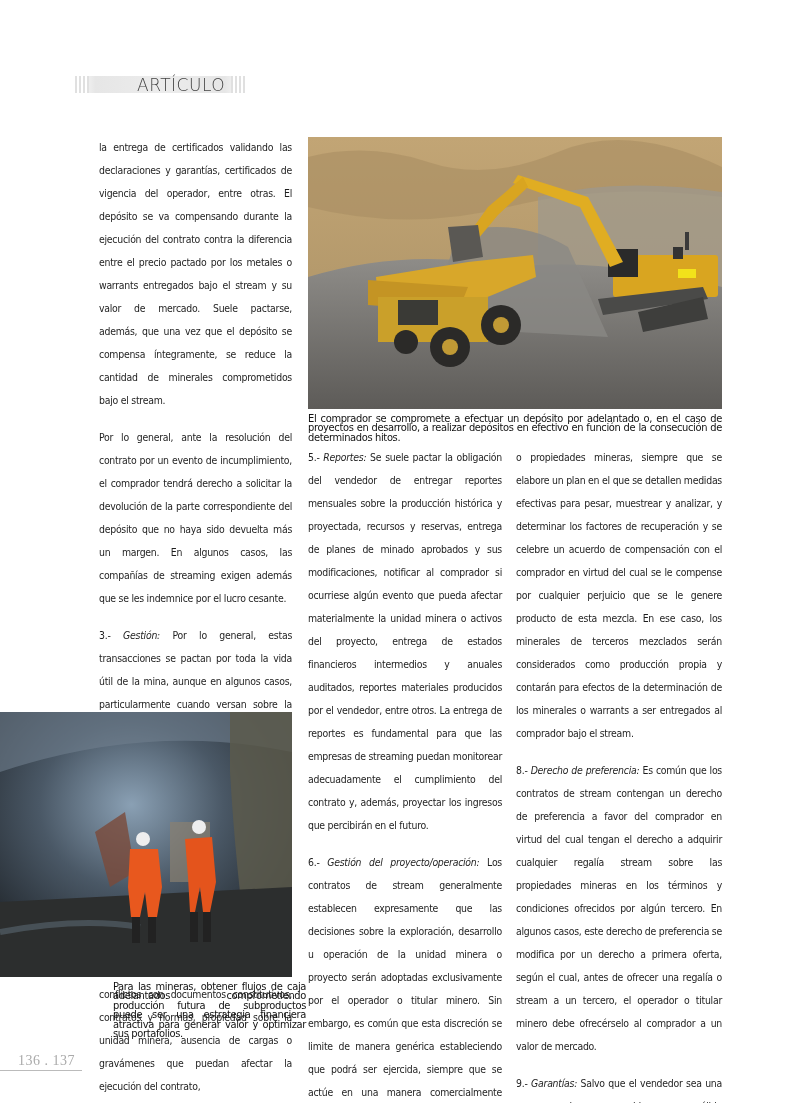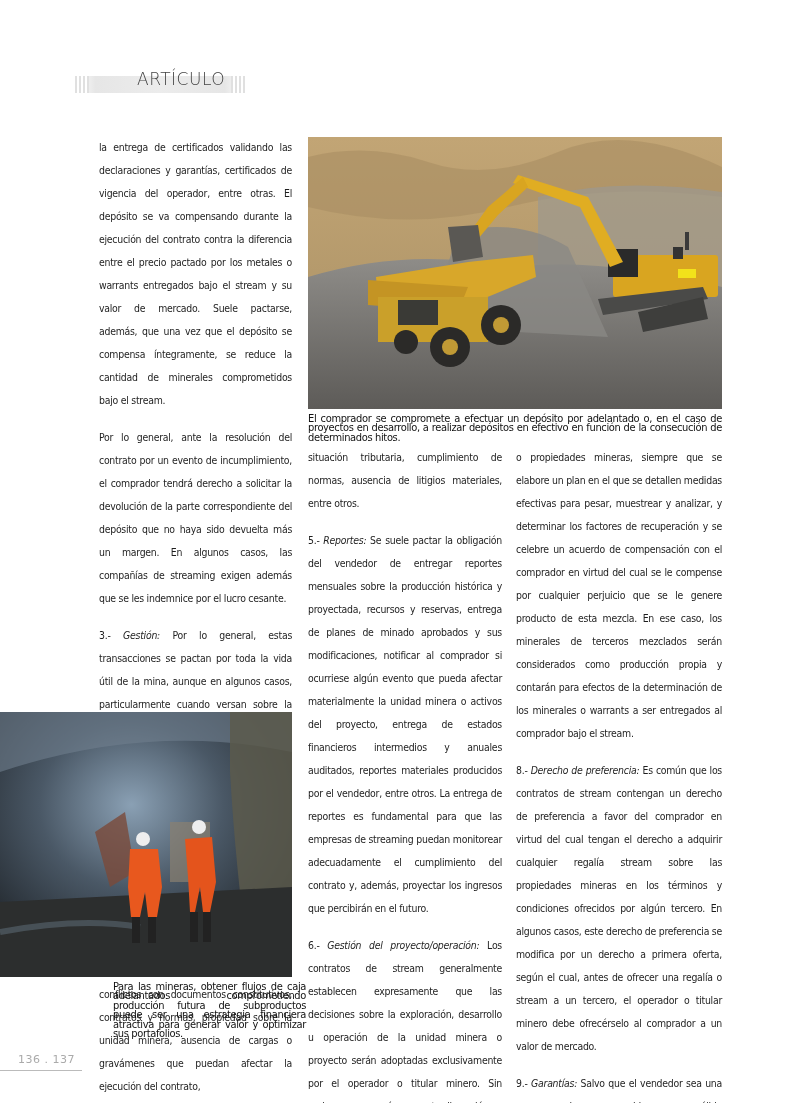--- a/index.html
+++ b/index.html
@@ -11,21 +11,21 @@
     position: absolute; left: 75px; top: 76px; width: 170px; height: 17px;
     background: linear-gradient(to right, #fff 0%, #e6e6e6 12%, #ececec 50%, #e6e6e6 88%, #fff 100%);
   }
   .header-band .stripe-l, .header-band .stripe-r {
     position: absolute; top: 0; height: 17px; width: 14px;
     background: repeating-linear-gradient(to right, #e0e0e0 0 2px, #fff 2px 4px);
   }
   .header-band .stripe-l { left: 0; }
   .header-band .stripe-r { right: 0; }
   .section-label {
-    position: absolute; left: 137px; top: 69px; font-size: 17px; letter-spacing: 0.5px;
+    position: absolute; left: 137px; top: 75px; font-size: 17px; letter-spacing: 0.5px;
     color: #444; font-family: "DejaVu Sans", sans-serif; font-weight: 300;
   }
   .col {
     position: absolute; font-size: 10.4px; line-height: 23px; text-align: justify;
     hyphens: manual; color: #1e1e1e; font-family: "DejaVu Sans Condensed", "DejaVu Sans", sans-serif;
     letter-spacing: -0.25px;
   }
   .col p { margin: 0 0 14px 0; }
   .col em { font-style: italic; }
   #col1 { left: 99px; top: 136px; width: 193px; }
@@ -36,21 +36,21 @@
   #photo-top { left: 308px; top: 137px; width: 414px; height: 272px;
     background: linear-gradient(180deg, #b89a6a 0%, #c8ab78 20%, #a89878 38%, #8d8a84 55%, #7c7a78 75%, #6d6b68 100%); }
   #photo-bottom { left: 0; top: 712px; width: 292px; height: 265px;
     background: radial-gradient(ellipse at 40% 40%, #6d7b8a 0%, #3a4450 45%, #20262c 80%, #15181b 100%); }
   .caption {
     position: absolute; font-size: 11px; line-height: 9.4px; color: #111;
     font-family: "DejaVu Sans Condensed", "DejaVu Sans", sans-serif; letter-spacing: -0.35px; text-align: justify;
   }
   #caption-top { left: 308px; top: 414px; width: 414px; }
   #caption-bottom { left: 98px; top: 982px; width: 193px; margin-left: 15px; }
-  .page-num { position: absolute; left: 18px; top: 1053px; font-size: 11px; color: #aaa; letter-spacing: 0.5px; }
+  .page-num { position: absolute; left: 18px; top: 1053px; font-size: 14px; color: #aaa; letter-spacing: 0.5px; font-family: Liberation Serif, serif; }
   .page-rule { position: absolute; left: 0; top: 1070px; width: 82px; height: 1px; background: #bbb; }
 </style>
 </head>
 <body>
 
 <div class="header-band">
   <div class="stripe-l"></div>
   <div class="stripe-r"></div>
 </div>
 <div class="section-label">ARTÍCULO</div>
@@ -99,21 +99,20 @@
     <circle cx="142" cy="210" r="20" fill="#2b2a28"></circle>
       <circle cx="142" cy="210" r="8" fill="#c19a35"></circle>
     <circle cx="193" cy="188" r="20" fill="#2b2a28"></circle>
       <circle cx="193" cy="188" r="8" fill="#c19a35"></circle>
     <circle cx="98" cy="205" r="12" fill="#2b2a28"></circle>
   </svg>
 </div>
 <div class="caption" id="caption-top">El comprador se compromete a efectuar un depósito por adelantado o, en el caso de proyectos en desarrollo, a realizar depósitos en efectivo en función de la consecución de determinados hitos.</div>
 
 <div class="col" id="col2">
-  <p>situación tributaria, cumplimiento de normas, ausencia de litigios materiales, entre otros.</p>
   <p><span>5.- </span><em>Reportes:</em><span> Se suele pactar la obligación del vendedor de entregar reportes mensuales sobre la producción histórica y proyectada, recursos y reservas, entrega de planes de minado aprobados y sus modificaciones, notificar al comprador si ocurriese algún evento que pueda afectar materialmente la unidad minera o activos del proyecto, entrega de estados financieros intermedios y anuales auditados, reportes materiales producidos por el vendedor, entre otros. La entrega de reportes es fundamental para que las empresas de streaming puedan monitorear adecuadamente el cumplimiento del contrato y, además, proyectar los ingresos que percibirán en el futuro.</span></p>
   <p><span>6.- </span><em>Gestión del proyecto/operación:</em><span> Los contratos de stream generalmente establecen expresamente que las decisiones sobre la exploración, desarrollo u operación de la unidad minera o proyecto serán adoptadas exclusivamente por el operador o titular minero. Sin embargo, es común que esta discreción se limite de manera genérica estableciendo que podrá ser ejercida, siempre que se actúe en una manera comercialmente razonable y consistente con las prácticas aceptadas de la industria minera.</span></p>
 </div>
 
 <div class="col" id="col3">
   <p>o propiedades mineras, siempre que se elabore un plan en el que se detallen medidas efectivas para pesar, muestrear y analizar, y determinar los factores de recuperación y se celebre un acuerdo de compensación con el comprador en virtud del cual se le compense por cualquier perjuicio que se le genere producto de esta mezcla. En ese caso, los minerales de terceros mezclados serán considerados como producción propia y contarán para efectos de la determinación de los minerales o warrants a ser entregados al comprador bajo el stream.</p>
   <p><span>8.- </span><em>Derecho de preferencia:</em><span> Es común que los contratos de stream contengan un derecho de preferencia a favor del comprador en virtud del cual tengan el derecho a adquirir cualquier regalía stream sobre las propiedades mineras en los términos y condiciones ofrecidos por algún tercero. En algunos casos, este derecho de preferencia se modifica por un derecho a primera oferta, según el cual, antes de ofrecer una regalía o stream a un tercero, el operador o titular minero debe ofrecérselo al comprador a un valor de mercado.</span></p>
   <p><span>9.- </span><em>Garantías:</em><span> Salvo que el vendedor sea una empresa minera reconocida con una sólida capacidad operativa y de generación de flujos, es usual que estas transacciones estén garantizadas sea con los activos que conforman la unidad o proyecto minero, garantías corporativas de las matrices o, incluso, garantías sobre las acciones del operador. Las garantías a favor de las empresas de streaming, por lo general, están subordinadas a la deuda financiera lo que exige la celebración de contratos entre acreedores (intercreditor agreements) que regulen la subordinación y reglas de ejecución de las garantías.</span></p>
 </div>
 

